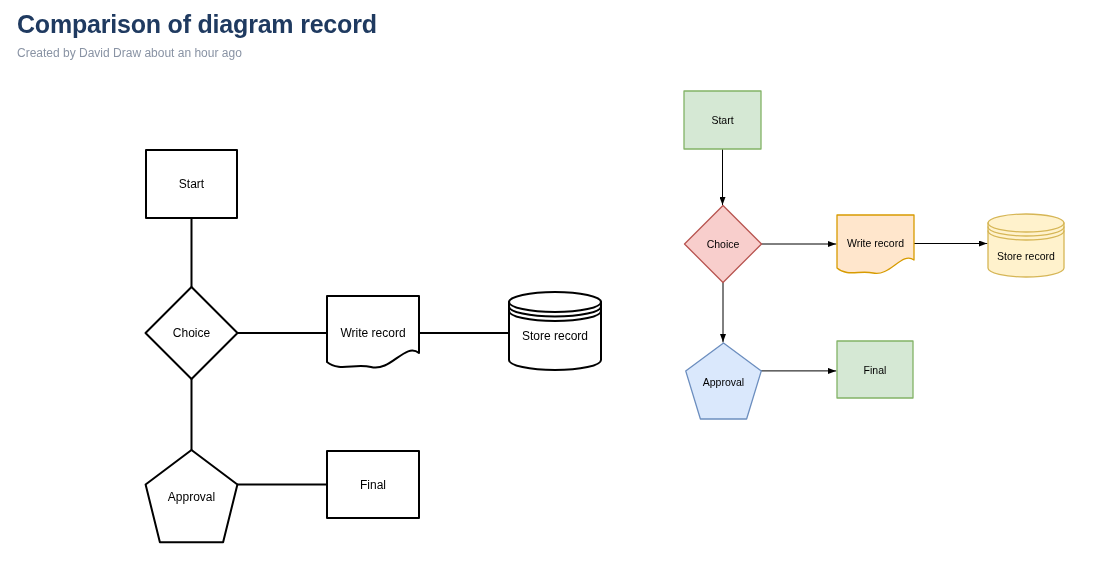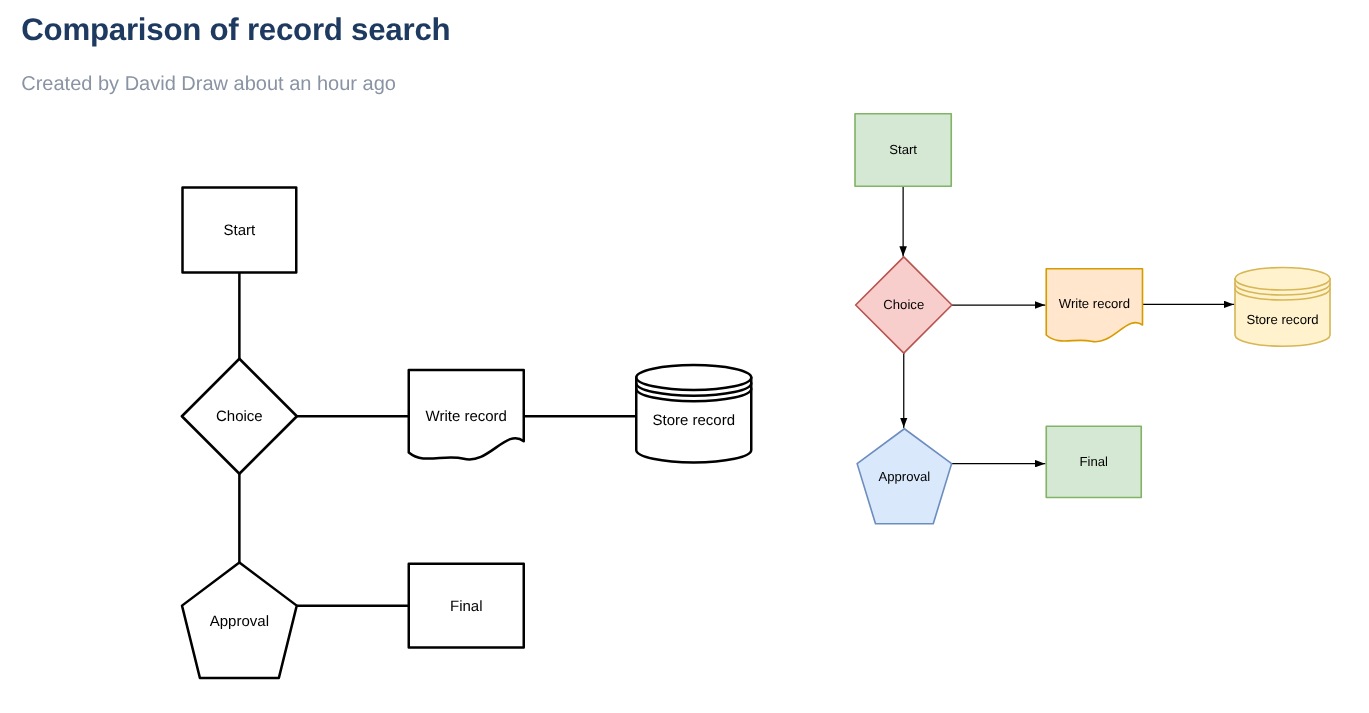--- a/index.html
+++ b/index.html
@@ -24,22 +24,22 @@
     z-index: 2;
   }
   .page-title {
     font-size: 25px;
     font-weight: 700;
     color: #1f3a60;
     letter-spacing: -0.2px;
     line-height: 1.2;
   }
   .page-subtitle {
-    margin-top: 20px;
-    font-size: 16px;
+    margin-top: 7px;
+    font-size: 12px;
     color: #8993a4;
   }
   .canvas {
     position: absolute;
     top: 0;
     left: 0;
   }
   .dlabel {
     font-family: "Liberation Sans", sans-serif;
     font-size: 12px;
@@ -144,17 +144,17 @@
       </g>
 
       <g>
         <rect x="837" y="341" width="76" height="57" stroke-width="1.3" fill="#d5e8d4" stroke="#82b366"></rect>
         <text x="875" y="370" dominant-baseline="central" class="dlabel-sm">Final</text>
       </g>
     </g>
   </svg>
 
   <div class="header">
-    <div class="page-title">Comparison of record search</div>
+    <div class="page-title">Comparison of diagram record</div>
     <div class="page-subtitle">Created by David Draw about an hour ago</div>
   </div>
 
 </div>
 
 </body></html>

